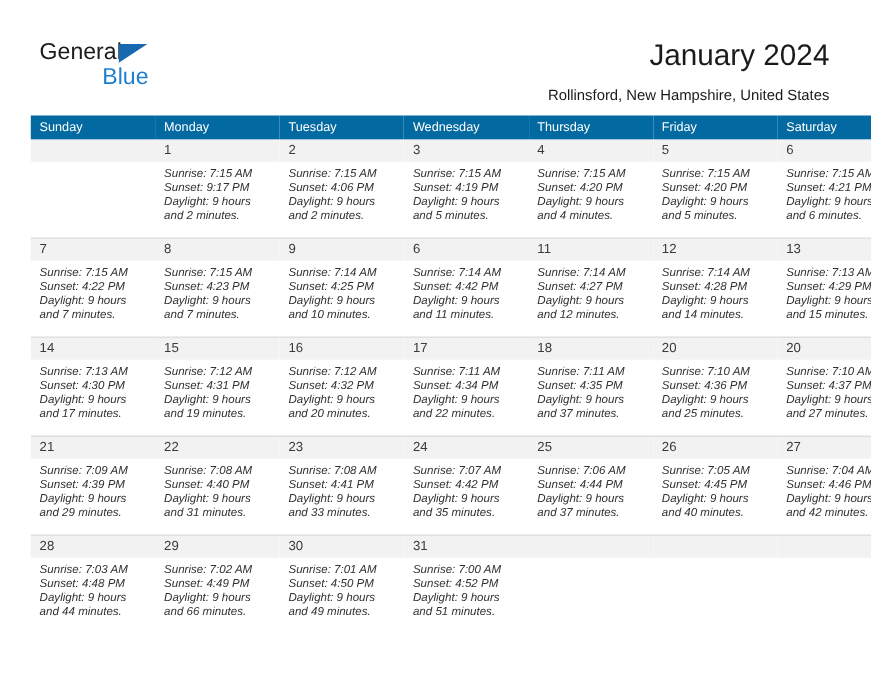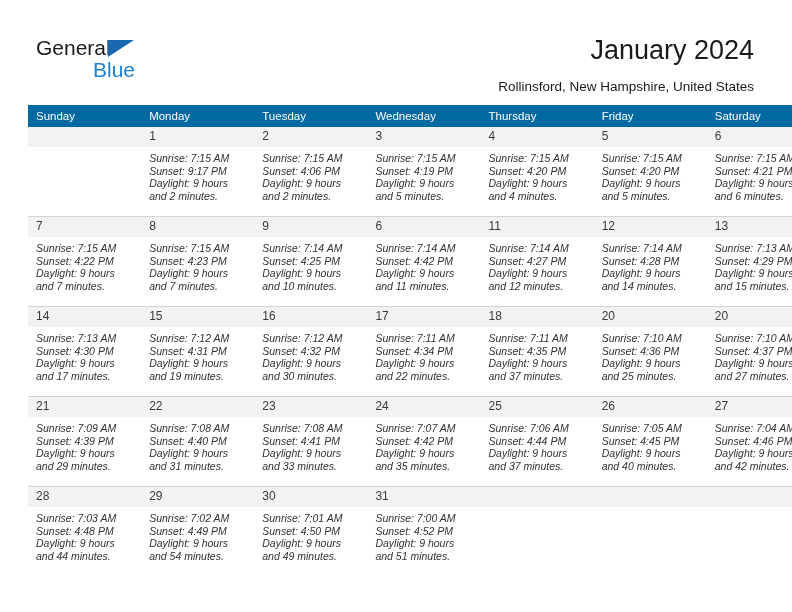--- a/index.html
+++ b/index.html
@@ -325,21 +325,21 @@
                 <div>Daylight: 9 hours</div>
                 <div>and 19 minutes.</div>
               </div>
             </td>
             <td class="">
               <div class="daynum">16</div>
               <div class="cell-body">
                 <div>Sunrise: 7:12 AM</div>
                 <div>Sunset: 4:32 PM</div>
                 <div>Daylight: 9 hours</div>
-                <div>and 30 minutes.</div>
+                <div>and 20 minutes.</div>
               </div>
             </td>
             <td class="">
               <div class="daynum">17</div>
               <div class="cell-body">
                 <div>Sunrise: 7:11 AM</div>
                 <div>Sunset: 4:34 PM</div>
                 <div>Daylight: 9 hours</div>
                 <div>and 22 minutes.</div>
               </div>
@@ -446,21 +446,21 @@
                 <div>Daylight: 9 hours</div>
                 <div>and 44 minutes.</div>
               </div>
             </td>
             <td class="">
               <div class="daynum">29</div>
               <div class="cell-body">
                 <div>Sunrise: 7:02 AM</div>
                 <div>Sunset: 4:49 PM</div>
                 <div>Daylight: 9 hours</div>
-                <div>and 54 minutes.</div>
+                <div>and 66 minutes.</div>
               </div>
             </td>
             <td class="">
               <div class="daynum">30</div>
               <div class="cell-body">
                 <div>Sunrise: 7:01 AM</div>
                 <div>Sunset: 4:50 PM</div>
                 <div>Daylight: 9 hours</div>
                 <div>and 49 minutes.</div>
               </div>

